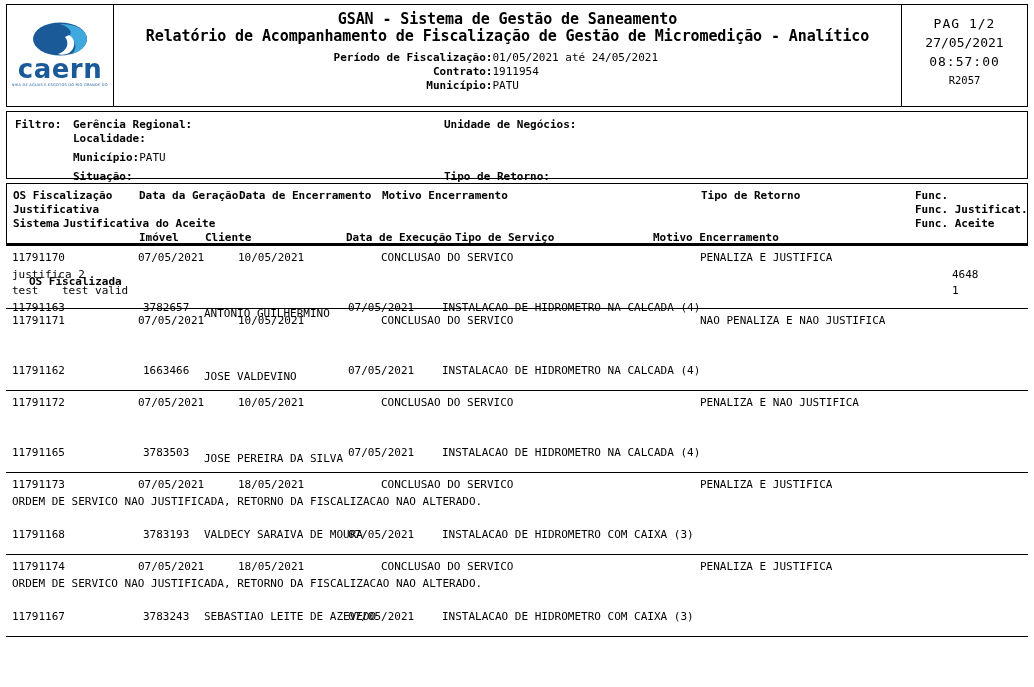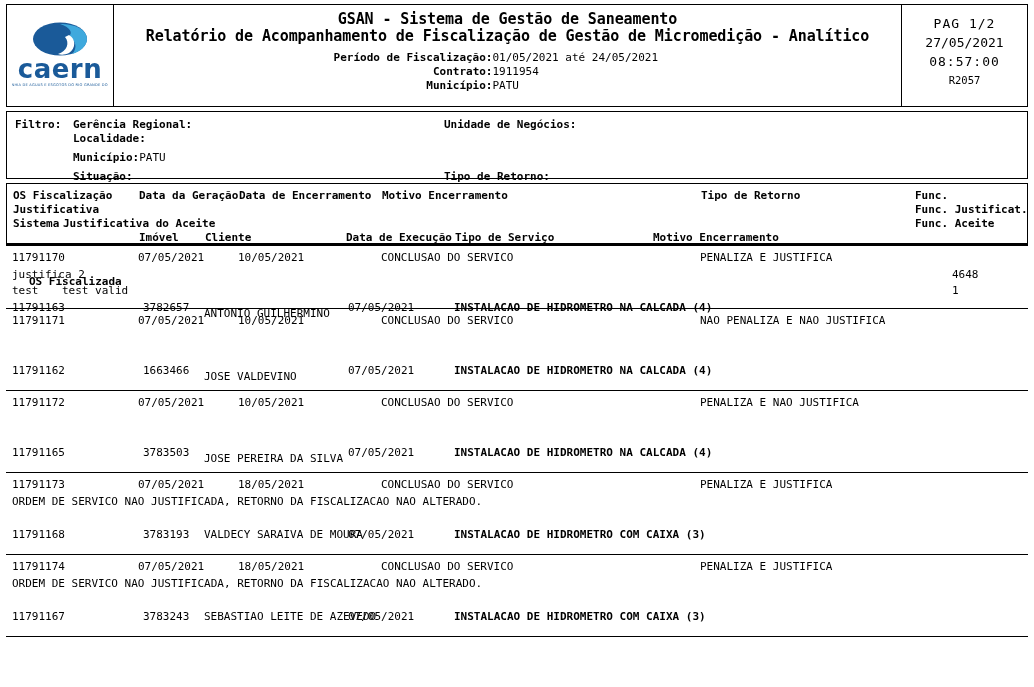--- a/index.html
+++ b/index.html
@@ -149,21 +149,21 @@
   .c-motenc    { left: 375px; }
   .c-tiporet   { left: 694px; }
   .c-func      { left: 946px; }
   .c-just      { left: 6px; }
   .c-aceite    { left: 6px; }
   .c-aceite2   { left: 56px; }
   .c-osfisc    { left: 6px; }
   .c-imovel    { left: 137px; }
   .c-cliente   { left: 198px; width: 140px; }
   .c-dataexec  { left: 342px; }
-  .c-tiposerv  { left: 448px; width: 190px; font-weight: bold; }
+  .c-tiposerv  { left: 436px; width: 190px; }
   .c-motenc2   { left: 646px; }
 </style>
 </head>
 <body>
 
 <div class="page">
 
   <div class="header-band">
 
     <div class="logo-cell">

